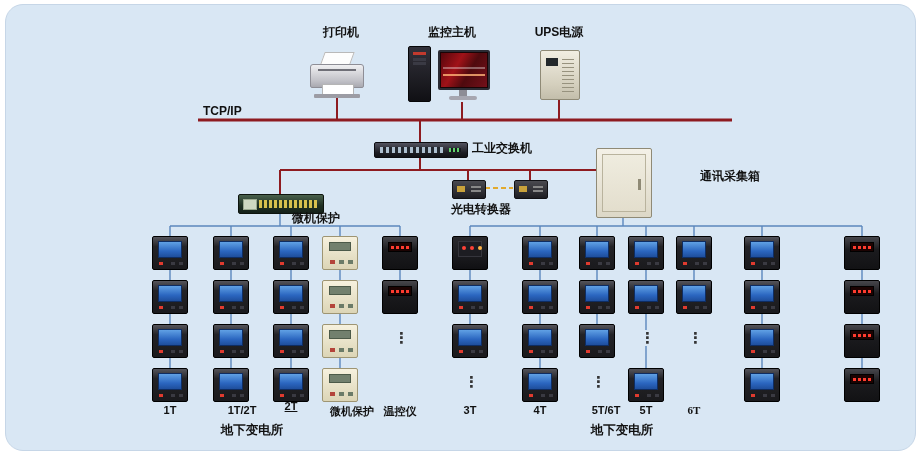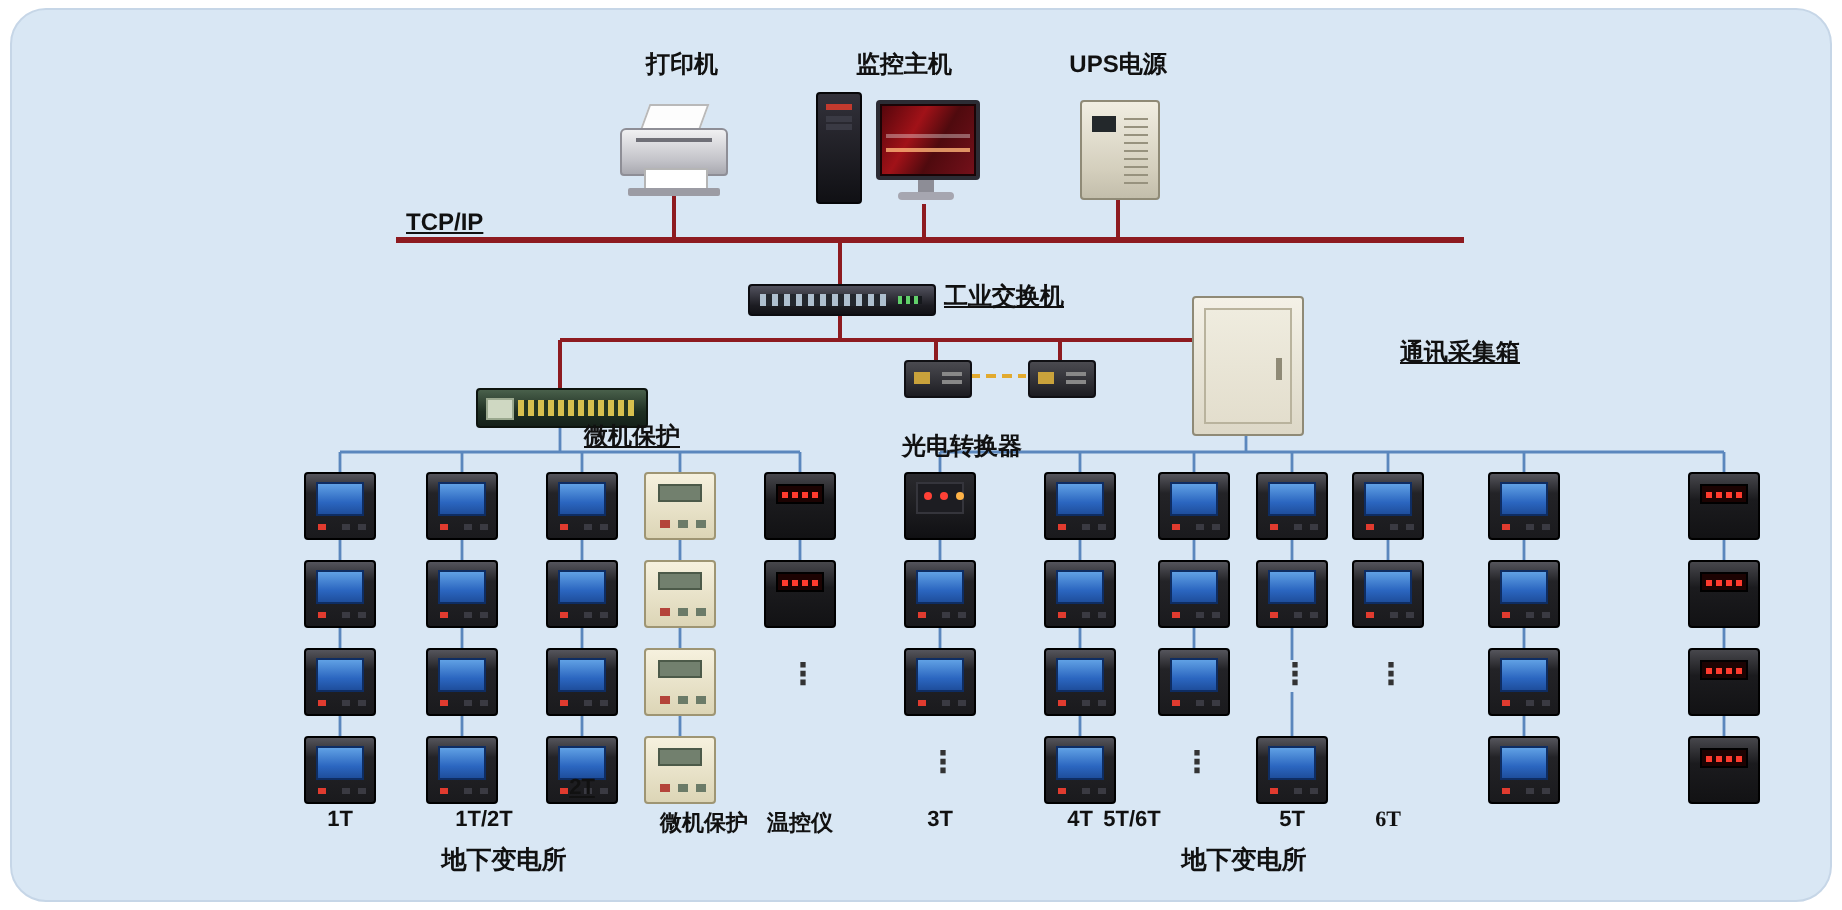--- a/index.html
+++ b/index.html
@@ -8,21 +8,21 @@
   .panel{position:absolute;left:5px;right:5px;top:4px;bottom:4px;background:#d9e7f4;
          border:1px solid #c6d6e7;border-radius:18px;}
   #wires{position:absolute;left:0;top:0;}
   .red{stroke:#8e1b20;stroke-width:2;}
   .red.b{stroke-width:3;}
   .fiber{stroke:#e2aa2e;stroke-width:2;stroke-dasharray:5 3;}
   .blue{stroke:#5b87bd;stroke-width:1.4;}
 
   .lbl{position:absolute;font-weight:bold;font-size:12px;color:#111;white-space:nowrap;
        transform:translateX(-50%);}
-  .ta-left{transform:none;text-decoration:underline;}
+  .ta-left{transform:none;}
   .col-label{font-size:11px;}
   .grp-label{font-size:12.5px;}
 
   
   .meter{position:absolute;width:36px;height:34px;border-radius:2px;border:1px solid #000;box-sizing:border-box;}
   .m-blue{background:linear-gradient(#55555c,#232327 30%,#1a1a1d);}
   .m-blue::before{content:"";position:absolute;left:5px;right:5px;top:4px;bottom:11px;
       background:linear-gradient(#66a7e8,#2b66c0 60%,#1c4a96);box-shadow:inset 0 0 0 1px #0e2d63;}
   .m-blue::after{content:"";position:absolute;left:6px;bottom:4px;width:4px;height:3px;background:#e03b2f;
       box-shadow:12px 0 0 #3a3a42,20px 0 0 #3a3a42;}
@@ -156,37 +156,37 @@
   <div class="conv" style="left:452px;top:180px"></div>
   <div class="conv" style="left:514px;top:180px"></div>
   <div class="commbox"></div>
 
   <div class="lbl ta-left" style="left:203px;top:104px">TCP/IP</div>
   <div class="lbl" style="left:341px;top:24px">打印机</div>
   <div class="lbl" style="left:452px;top:24px">监控主机</div>
   <div class="lbl" style="left:559px;top:24px">UPS电源</div>
   <div class="lbl ta-left" style="left:472px;top:140px">工业交换机</div>
   <div class="lbl ta-left" style="left:292px;top:210px">微机保护</div>
-  <div class="lbl" style="left:481px;top:215px">光电转换器</div>
+  <div class="lbl" style="left:481px;top:201px">光电转换器</div>
   <div class="lbl ta-left" style="left:700px;top:168px">通讯采集箱</div>
 <div class="meter m-blue" style="left: 152px; top: 236px;"></div>
     <div class="meter m-blue" style="left: 152px; top: 280px;"></div>
     <div class="meter m-blue" style="left: 152px; top: 324px;"></div>
     <div class="meter m-blue" style="left: 152px; top: 368px;"></div>
     <div class="lbl col-label" style="left: 170px; top: 404px;">1T</div>
     <div class="meter m-blue" style="left: 213px; top: 236px;"></div>
     <div class="meter m-blue" style="left: 213px; top: 280px;"></div>
     <div class="meter m-blue" style="left: 213px; top: 324px;"></div>
     <div class="meter m-blue" style="left: 213px; top: 368px;"></div>
     <div class="lbl col-label" style="left: 242px; top: 404px;">1T/2T</div>
     <div class="meter m-blue" style="left: 273px; top: 236px;"></div>
     <div class="meter m-blue" style="left: 273px; top: 280px;"></div>
     <div class="meter m-blue" style="left: 273px; top: 324px;"></div>
     <div class="meter m-blue" style="left: 273px; top: 368px;"></div>
-    <div class="lbl col-label" style="left: 291px; top: 388px; text-decoration: underline;">2T</div>
+    <div class="lbl col-label" style="left: 291px; top: 400px; text-decoration: underline;">2T</div>
     <div class="meter m-beige" style="left: 322px; top: 236px;"></div>
     <div class="meter m-beige" style="left: 322px; top: 280px;"></div>
     <div class="meter m-beige" style="left: 322px; top: 324px;"></div>
     <div class="meter m-beige" style="left: 322px; top: 368px;"></div>
     <div class="lbl col-label" style="left: 352px; top: 404px;">微机保护</div>
     <div class="meter m-red" style="left: 382px; top: 236px;"></div>
     <div class="meter m-red" style="left: 382px; top: 280px;"></div>
     <div class="dots" style="left: 394px; top: 330px;">⋮</div>
     <div class="lbl col-label" style="left: 400px; top: 404px;">温控仪</div>
     <div class="lbl grp-label" style="left: 252px; top: 422px;">地下变电所</div>
@@ -197,21 +197,21 @@
     <div class="lbl col-label" style="left: 470px; top: 404px;">3T</div>
     <div class="meter m-blue" style="left: 522px; top: 236px;"></div>
     <div class="meter m-blue" style="left: 522px; top: 280px;"></div>
     <div class="meter m-blue" style="left: 522px; top: 324px;"></div>
     <div class="meter m-blue" style="left: 522px; top: 368px;"></div>
     <div class="lbl col-label" style="left: 540px; top: 404px;">4T</div>
     <div class="meter m-blue" style="left: 579px; top: 236px;"></div>
     <div class="meter m-blue" style="left: 579px; top: 280px;"></div>
     <div class="meter m-blue" style="left: 579px; top: 324px;"></div>
     <div class="dots" style="left: 591px; top: 374px;">⋮</div>
-    <div class="lbl col-label" style="left: 566px; top: 404px;">5T/6T</div>
+    <div class="lbl col-label" style="left: 606px; top: 404px;">5T/6T</div>
     <div class="meter m-blue" style="left: 628px; top: 236px;"></div>
     <div class="meter m-blue" style="left: 628px; top: 280px;"></div>
     <div class="dots" style="left: 640px; top: 330px;">⋮</div>
     <div class="meter m-blue" style="left: 628px; top: 368px;"></div>
     <div class="lbl col-label" style="left: 646px; top: 404px;">5T</div>
     <div class="meter m-blue" style="left: 676px; top: 236px;"></div>
     <div class="meter m-blue" style="left: 676px; top: 280px;"></div>
     <div class="dots" style="left: 688px; top: 330px;">⋮</div>
     <div class="lbl col-label" style="left: 694px; top: 404px; font-family: Liberation Serif, serif;">6T</div>
     <div class="meter m-blue" style="left: 744px; top: 236px;"></div>

